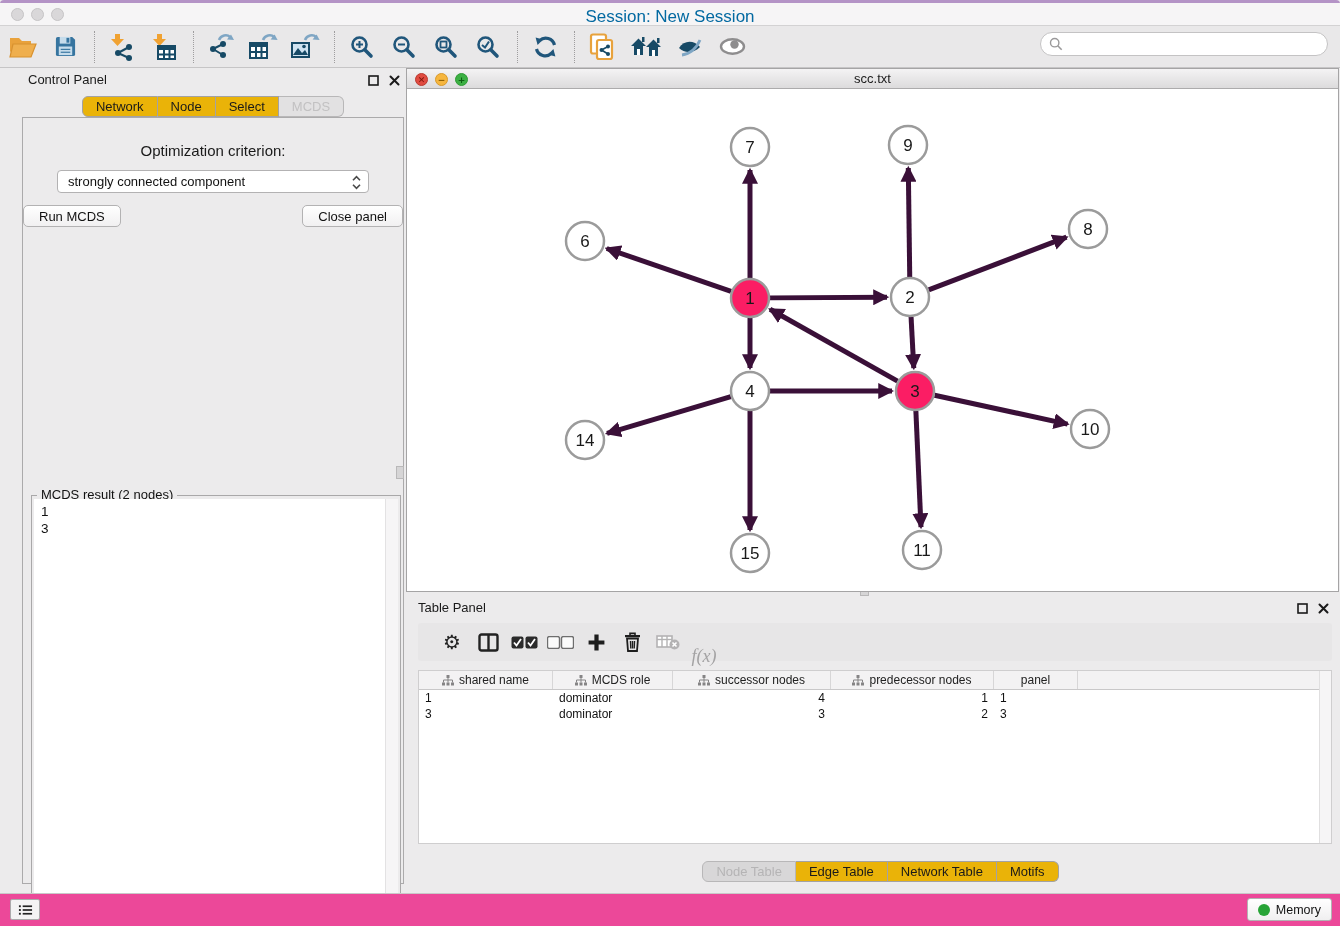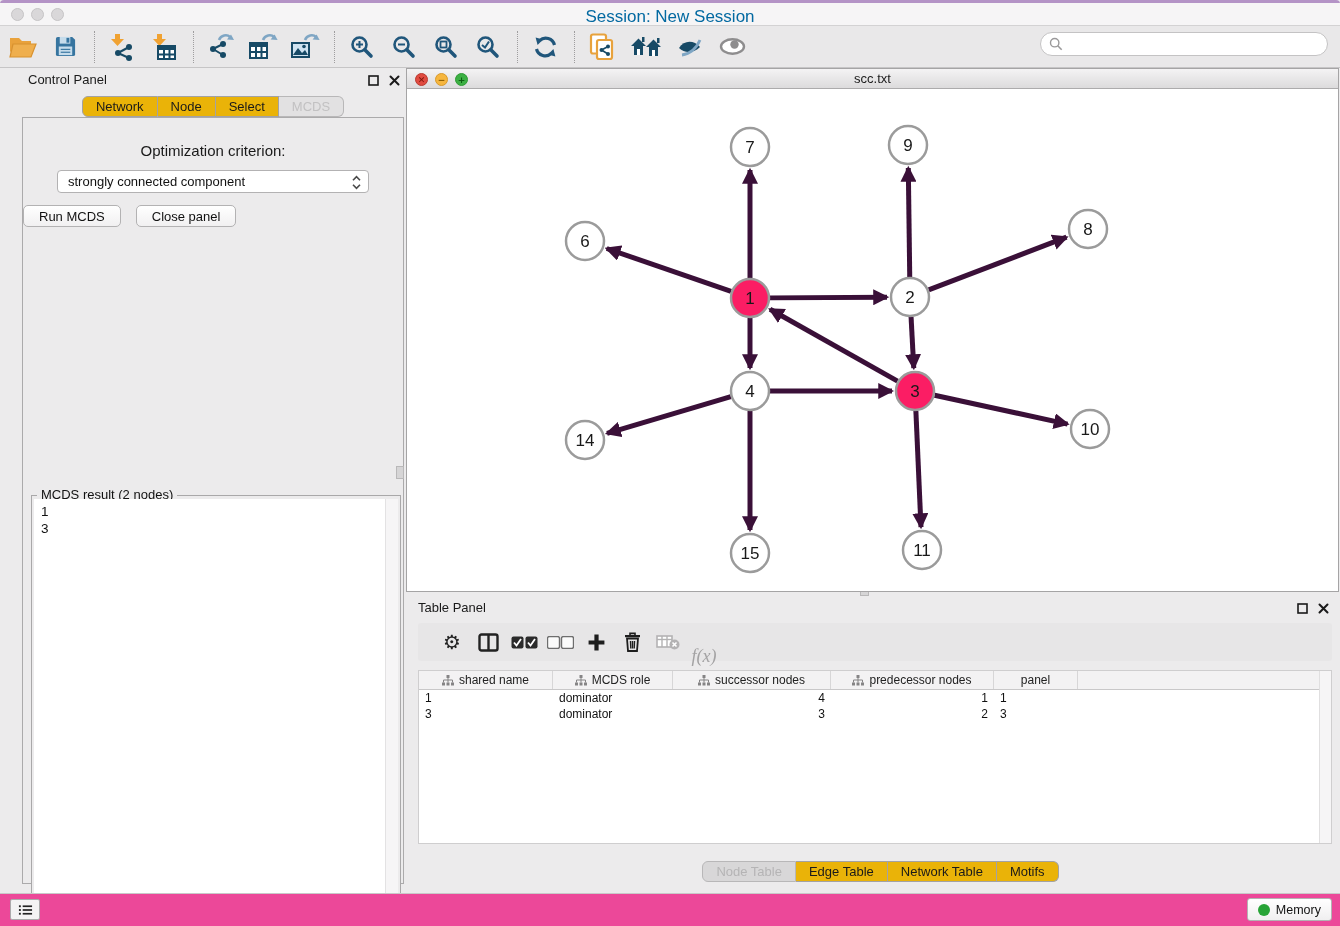--- a/index.html
+++ b/index.html
@@ -27,21 +27,21 @@
   .cp-tabs { position:absolute; left:0; top:28px; width:100%; display:flex; justify-content:center; z-index:3; }
   .tabs { display:flex; }
   .tab { height:21px; line-height:20px; padding:0 13px; background:#eab308; border:1px solid #A3A2A3; border-left:none; font-size:13px; color:#1A1A1A; white-space:nowrap; }
   .tab:first-child { border-left:1px solid #A3A2A3; border-radius:6px 0 0 6px; }
   .tab:last-child { border-radius:0 6px 6px 0; }
   .tab.active { background:#E2E1E2; color:#C2C1C2; border-color:#B8B7B8; }
   .cp-box { position:absolute; left:6px; top:49px; width:382px; height:767px; border:1px solid #ABAAAB; background:#ECEBEC; }
   .opt-label { margin-top:24px; text-align:center; font-size:15px; color:#1A1A1A; }
   .dropdown { position:relative; margin:11px auto 0 auto; width:312px; height:23px; background:#fff; border:1px solid #B3B2B3; border-radius:4px; font-size:13px; line-height:21px; padding-left:10px; color:#111; }
   .dropdown .stepper { position:absolute; right:7px; top:4px; }
-  .btn-row { display:flex; justify-content:flex-start; gap:15px; margin-top:12px; }
+  .btn-row { display:flex; justify-content:space-between; gap:5px; margin-top:12px; }
   .pushbtn { height:22px; padding:0 15px; font-size:13px; color:#111; background:linear-gradient(#FFFFFF,#F1F0F1); border:1px solid #B3B2B3; border-radius:5px; }
   .result-group { position:absolute; left:8px; top:377px; width:370px; height:447px; border:1px solid #A9A8A9; background:#ECEBEC; }
   .result-legend { position:absolute; left:5px; top:-9px; background:#ECEBEC; padding:0 4px; font-size:13px; color:#111; }
   .result-area { position:absolute; left:2px; right:2px; top:3px; bottom:2px; background:#fff; }
   .result-lines { padding:4px 0 0 7px; font-size:13.5px; color:#111; line-height:17px; }
   .result-scroll { position:absolute; right:0; top:0; bottom:0; width:13px; background:#F6F5F6; border-left:1px solid #E3E2E3; }
 
   
   .vsplit-grip { position:absolute; left:396px; top:466px; width:8px; height:13px; background:#D6D5D6; border:1px solid #B9B8B9; }
   .hsplit-grip { position:absolute; left:860px; top:589px; width:9px; height:7px; background:#D6D5D6; border:1px solid #B9B8B9; }

